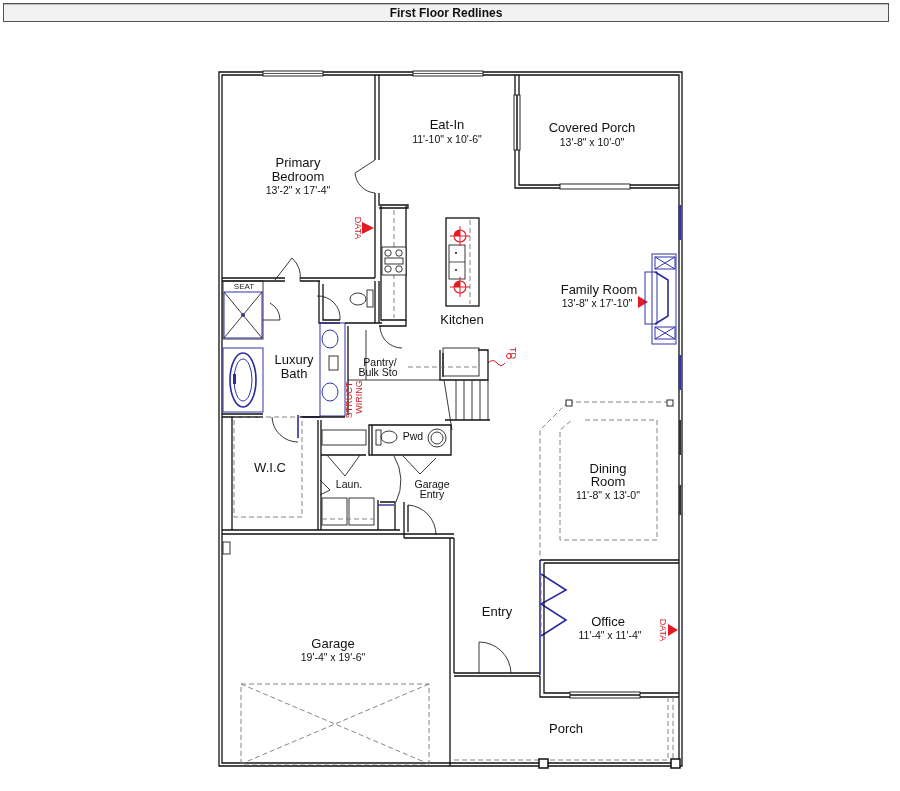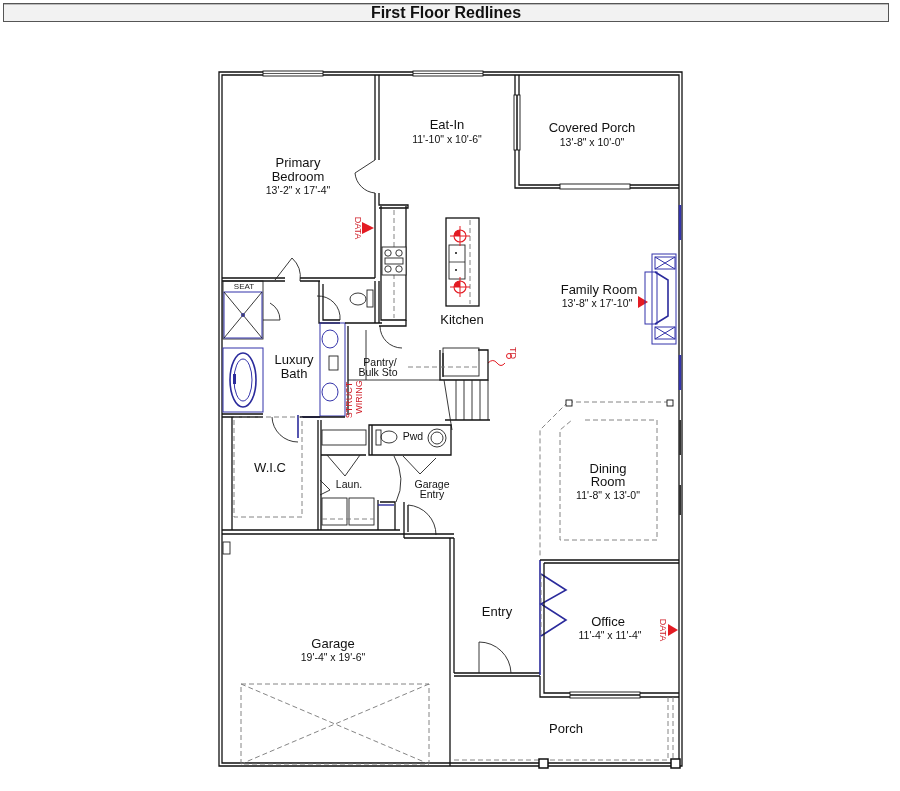--- a/index.html
+++ b/index.html
@@ -2,21 +2,21 @@
 <html><head>
 <meta charset="utf-8">
 <style>
   html, body { margin: 0; padding: 0; background: #ffffff; }
   body { width: 900px; height: 791px; position: relative; overflow: hidden; font-family: "Liberation Sans", sans-serif; }
   .title-bar {
     position: absolute; left: 3px; top: 3px; width: 884px; height: 17px;
     border: 1px solid #555; background: #f2f2f2;
     box-shadow: 0 1px 0 #bbb inset;
     display: flex; align-items: center; justify-content: center;
-    font-family: "Liberation Sans", sans-serif; font-weight: bold; font-size: 16px; color: #111;
+    font-family: "Liberation Sans", sans-serif; font-weight: bold; font-size: 12px; color: #111;
   }
   svg.plan { position: absolute; left: 0; top: 0; }
   .wall { fill: none; stroke: #111; stroke-width: 1.3; }
   .thin { fill: none; stroke: #222; stroke-width: 0.9; }
   .dash { fill: none; stroke: #777; stroke-width: 0.9; stroke-dasharray: 5 3; }
   .blue { fill: none; stroke: #2b2b9c; stroke-width: 1.6; }
   .blue-thin { fill: none; stroke: #3333aa; stroke-width: 1; }
   .red { fill: #e31b23; }
   .red-line { fill: none; stroke: #e31b23; stroke-width: 1; }
   .room-name { font-family: "Liberation Sans", sans-serif; font-size: 13px; fill: #111; text-anchor: middle; }

